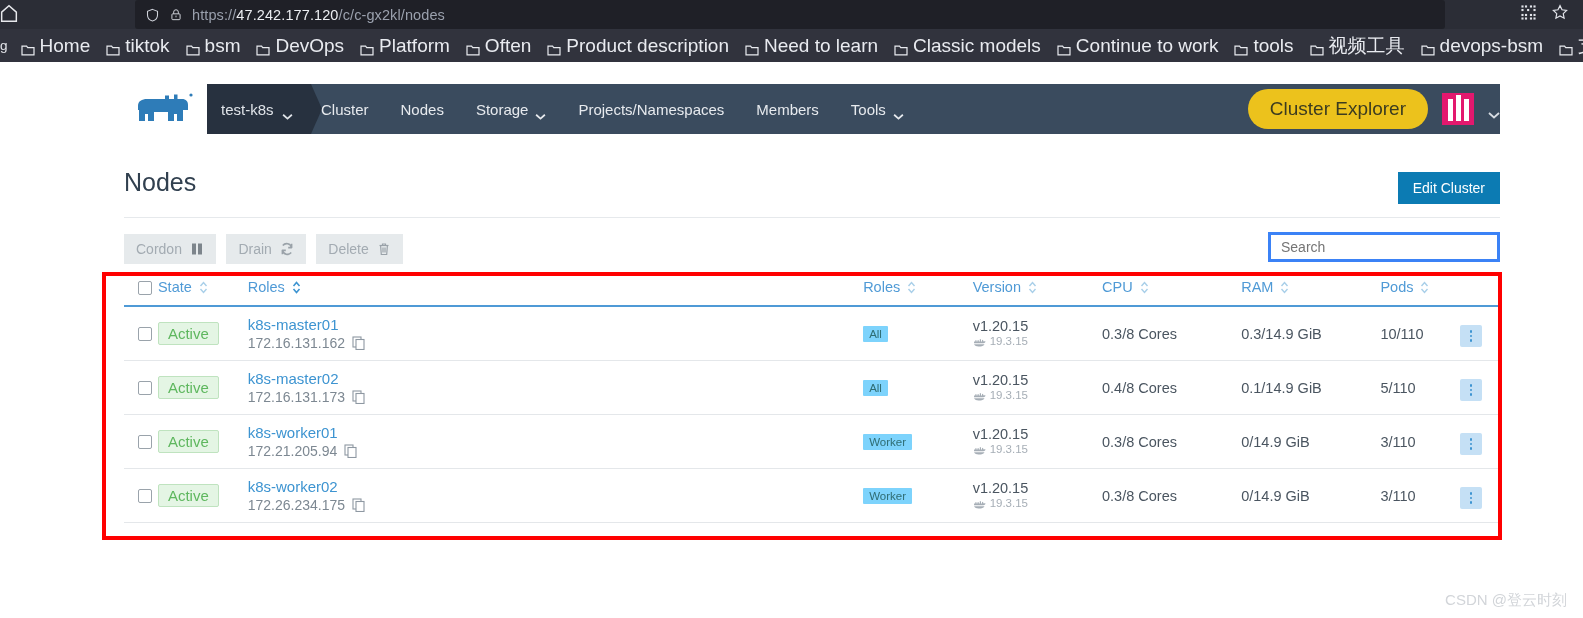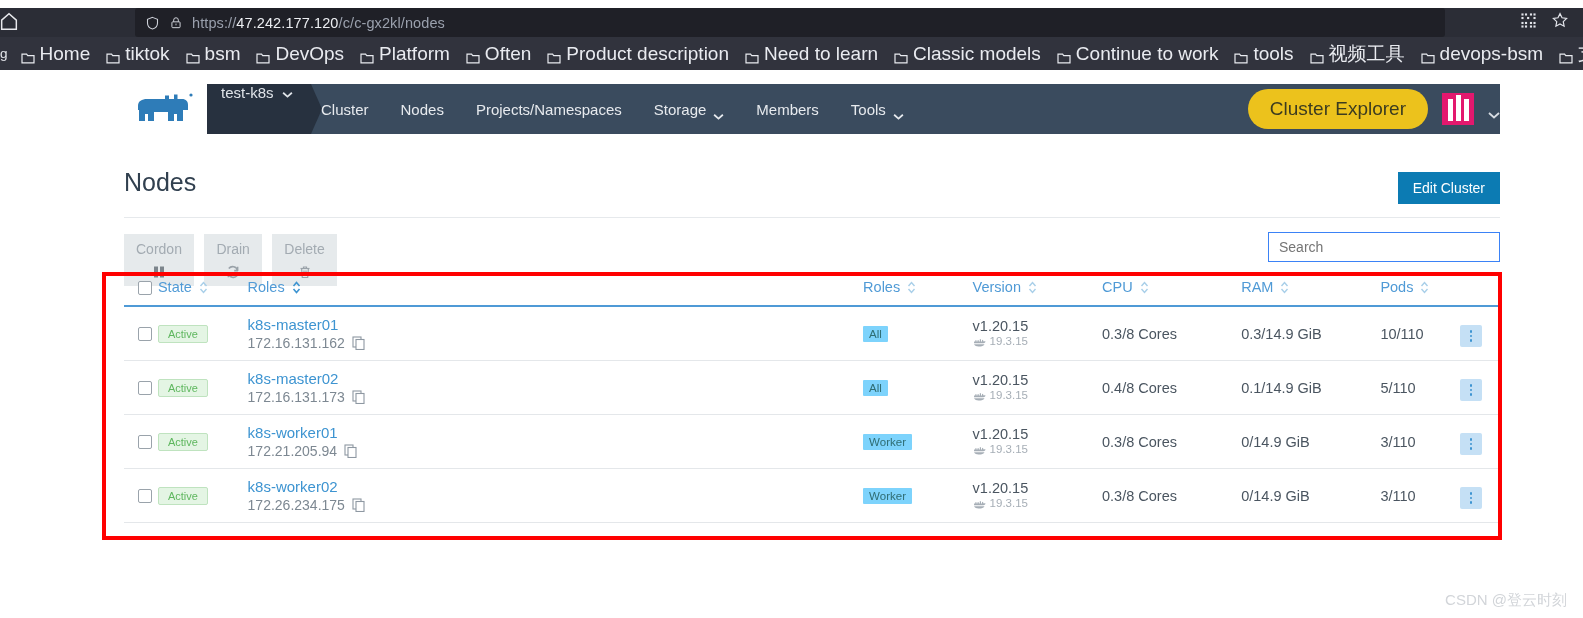--- a/index.html
+++ b/index.html
@@ -5,21 +5,21 @@
   * { box-sizing: border-box; margin: 0; padding: 0; }
   html, body {
     width: 1583px; height: 618px;
     font-family: "Liberation Sans", sans-serif;
     background: #ffffff;
     overflow: hidden;
   }
 
   
   .browser-chrome {
-    position: absolute; left: 0; top: 8px; width: 1583px; height: 62px;
+    position: absolute; left: 0; top: 0; width: 1583px; height: 62px;
     background: #2b2d36;
   }
   .chrome-toprow {
     position: absolute; left: 0; top: 0; width: 1583px; height: 29px;
   }
   .home-stub {
     position: absolute; left: -2px; top: 1px; width: 22px; height: 24px;
     color: #e8e9ed;
   }
   .urlbar {
@@ -64,21 +64,21 @@
     display: flex; align-items: center;
   }
   .logo-wrap {
     position: absolute; left: 124px; top: 84px; width: 83px; height: 50px;
     background: #ffffff; display: flex; align-items: center; justify-content: center;
   }
   .rancher-logo { width: 64px; height: 34px; }
   .cluster-selector {
     position: absolute; left: 207px; top: 84px; height: 50px;
     background: #27313f; color: #dfe3e8;
-    display: flex; gap: 8px;
+    display: flex; align-items: center; gap: 8px;
     padding: 0 18px 0 14px; font-size: 15px;
   }
   .cluster-selector::after {
     content: ""; position: absolute; right: -11px; top: 0;
     border-top: 25px solid transparent; border-bottom: 25px solid transparent;
     border-left: 11px solid #27313f;
   }
   .chev-down { width: 11px; height: 7px; flex: 0 0 auto; }
   .nav-links {
     position: absolute; left: 305px; top: 84px; height: 50px;
@@ -127,26 +127,26 @@
     position: absolute; left: 0px; top: 83px; width: 1376px; height: 1px;
     background: #e6e9ec;
   }
   .toolbar {
     position: absolute; left: 0px; top: 100px; width: 1376px; height: 30px;
   }
   .tb-btn {
     display: inline-flex; align-items: center; gap: 8px;
     background: #e6eaec; color: #a3abb2; border: none;
     font-size: 14px; padding: 7px 12px; margin-right: 6px;
-    font-family: "Liberation Sans", sans-serif; vertical-align: top; flex-direction: column;
+    font-family: "Liberation Sans", sans-serif; vertical-align: top;
   }
   .tb-ico { width: 14px; height: 14px; flex: 0 0 auto; }
   .search-box {
     position: absolute; right: 0px; top: 98px; width: 232px; height: 30px;
-    border: 1px solid #3b82f6; background: #ffffff;
+    border: 3px solid #3b82f6; background: #ffffff;
     font-size: 14px; color: #b7bcc2; padding: 0 10px;
     font-family: "Liberation Sans", sans-serif; outline: none;
   }
 
   
   .table-wrap {
     position: absolute; left: 0px; top: 139px; width: 1376px;
   }
   table { width: 1376px; border-collapse: collapse; }
   thead th {
@@ -168,21 +168,21 @@
   .col-cpu { width: 140px; }
   .col-ram { width: 140px; margin-top: 36px; }
   .col-pods { width: 80px; text-align: left; }
   .col-act { width: 40px; }
 
   .chk {
     width: 14px; height: 14px; border: 1.5px solid #9aa3ab;
     border-radius: 2px; background: #fff; display: block;
   }
   .badge-state {
-    display: inline-block; font-size: 11px; color: #5eb75e;
+    display: inline-block; font-size: 15px; color: #5eb75e;
     background: #e4f5e4; border: 1px solid #bfe3bf;
     padding: 2px 9px; border-radius: 2px;
   }
   .node-name { font-size: 15px; color: #3d94d1; display: block; margin-bottom: 2px; }
   .node-ip { font-size: 14px; color: #7d8892; display: inline-flex; align-items: center; gap: 7px; }
   .copy-ico { width: 13px; height: 14px; color: #8e98a2; flex: 0 0 auto; }
   .badge-role {
     display: inline-block; font-size: 11.5px; color: #2f6d73;
     background: #7dd3fc; padding: 2px 6px; border-radius: 1px;
   }
@@ -365,27 +365,27 @@
 </div>
 
 <div class="nav-links" id="nav-links-slot">
     <div class="nav-link">
       <span>Cluster</span>
     </div>
     <div class="nav-link">
       <span>Nodes</span>
     </div>
     <div class="nav-link">
-      <span>Projects/Namespaces</span>
-    </div>
-    <div class="nav-link">
       <span>Storage</span>
       <span class="chev-down"><svg viewBox="0 0 12 8" width="11" height="7" fill="none" stroke="#e7eaee" stroke-width="2">
           <path d="M1 2 L6 6.5 L11 2"></path>
         </svg></span>
+    </div>
+    <div class="nav-link">
+      <span>Projects/Namespaces</span>
     </div>
     <div class="nav-link">
       <span>Members</span>
     </div>
     <div class="nav-link">
       <span>Tools</span>
       <span class="chev-down"><svg viewBox="0 0 12 8" width="11" height="7" fill="none" stroke="#e7eaee" stroke-width="2">
           <path d="M1 2 L6 6.5 L11 2"></path>
         </svg></span>
     </div>

